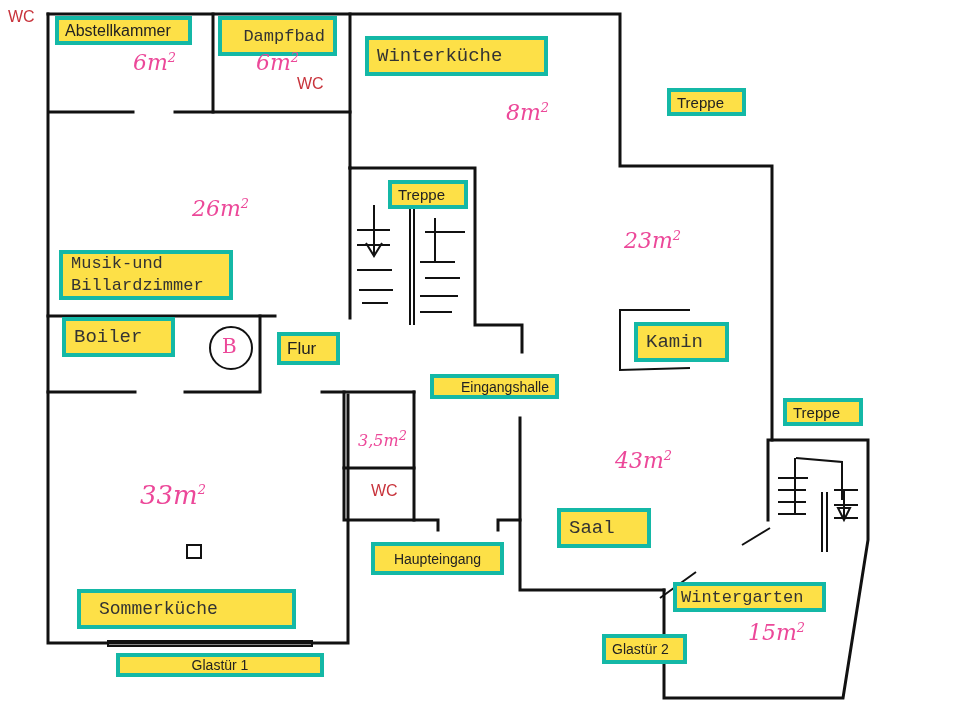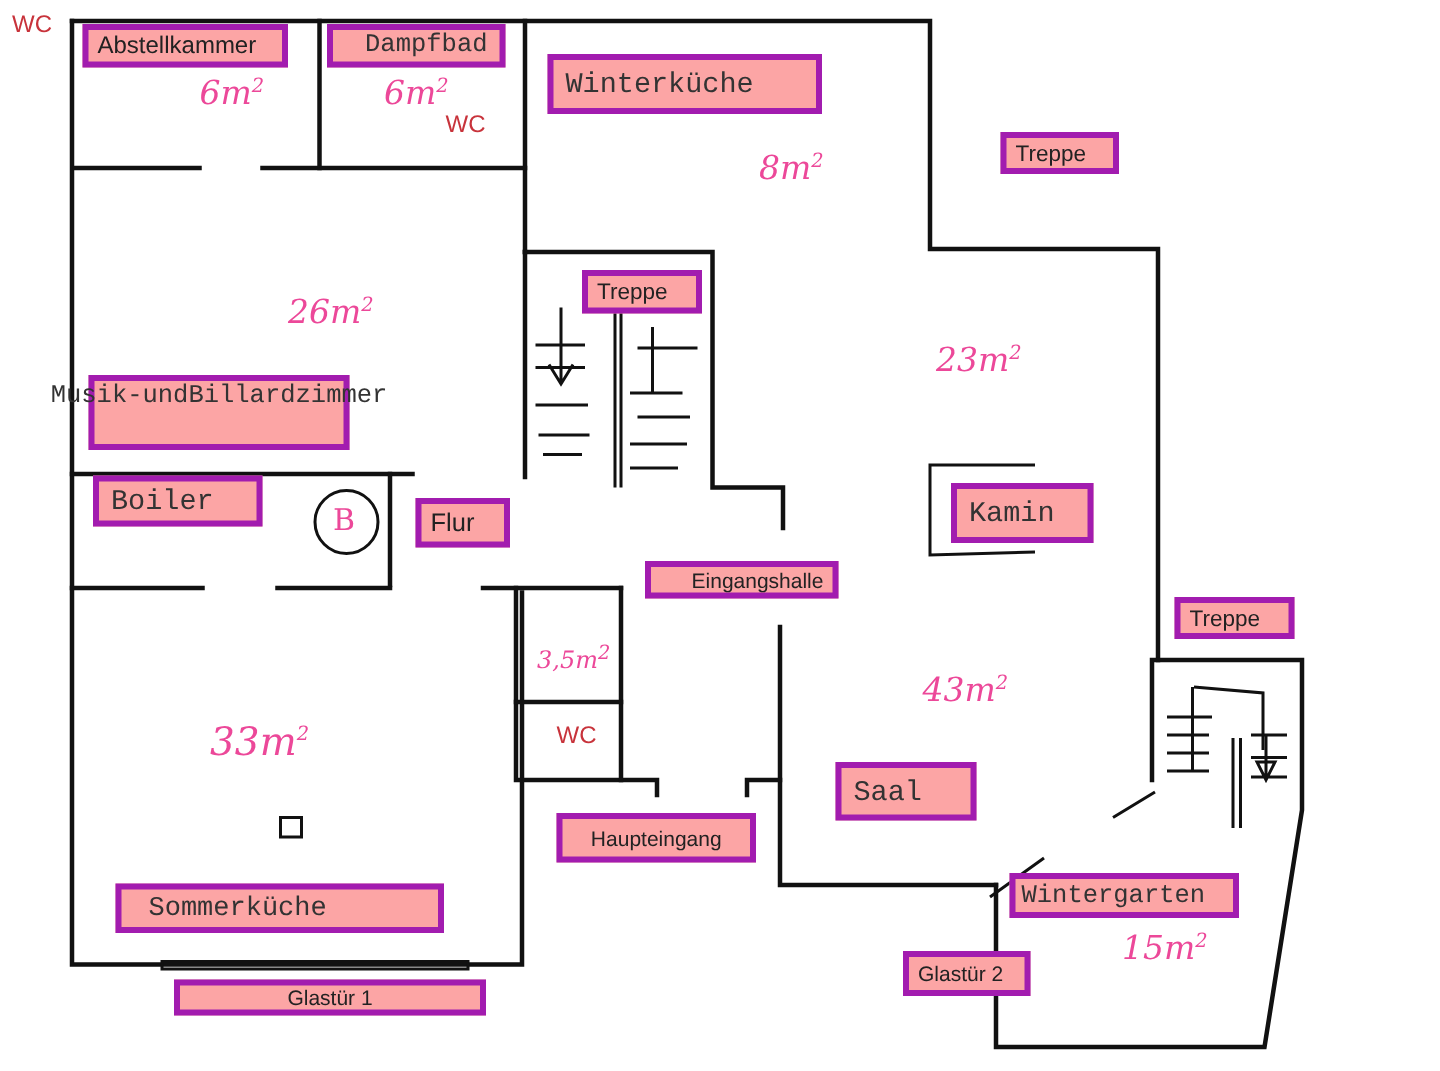--- a/index.html
+++ b/index.html
@@ -1,22 +1,22 @@
 <!DOCTYPE html>
 <html><head>
 <meta charset="utf-8">
 <style>
   html,body{margin:0;padding:0;background:#fff;}
   #stage{position:relative;width:960px;height:714px;overflow:hidden;background:#fff;}
   svg.plan{position:absolute;left:0;top:0;}
   .wall{stroke:#111;stroke-width:3;fill:none;stroke-linecap:square;}
   .thin{stroke:#111;stroke-width:2;fill:none;}
-  .lbl{position:absolute;border:4px solid #a21caf;background:#fca5a5;box-sizing:border-box;display:flex;align-items:center;color:#222;white-space:nowrap;}
+  .lbl{position:absolute;border:4px solid #14b8a6;background:#fde047;box-sizing:border-box;display:flex;align-items:center;color:#222;white-space:nowrap;}
   .sans{font-family:"Liberation Sans",sans-serif;font-size:15px;padding:0 6px;}
-  .mono{font-family:"Liberation Mono",monospace;font-size:19px;padding:0 8px;color:#333;}
+  .mono{font-family:"Liberation Mono",monospace;font-size:19px;padding:16px 8px;color:#333;}
   .red{position:absolute;color:#c8333b;font-family:"Liberation Sans",sans-serif;font-size:16px;}
   .hand{position:absolute;font-family:"DejaVu Serif",serif;font-style:italic;font-size:22px;color:#ec4899;}
   .hand sup{font-size:13px;}
 </style>
 </head>
 <body>
 
 <div id="stage">
   <svg class="plan" width="960" height="714">
 
@@ -79,21 +79,21 @@
     </div>
   <div class="lbl mono" style="left:365px;top:36px;width:183px;height:40px;">
       <span>Winterküche</span>
     </div>
   <div class="lbl sans" style="left:667px;top:88px;width:79px;height:28px;">
       <span>Treppe</span>
     </div>
   <div class="lbl sans" style="left:388px;top:180px;width:80px;height:29px;">
       <span>Treppe</span>
     </div>
-  <div class="lbl mono" style="left:59px;top:250px;width:174px;height:50px;flex-direction:row;align-items:flex-start;justify-content:center;font-size:17px;line-height:22px;">
+  <div class="lbl mono" style="left:59px;top:250px;width:174px;height:50px;flex-direction:column;align-items:flex-start;justify-content:center;font-size:17px;line-height:22px;">
     <span>Musik-und</span>
     <span>Billardzimmer</span>
   </div>
   <div class="lbl mono" style="left:62px;top:317px;width:113px;height:34px;">
       <span>Boiler</span>
     </div>
   <div class="lbl sans" style="left:277px;top:332px;width:63px;height:33px;font-size:17px;">
       <span>Flur</span>
     </div>
   <div class="lbl mono" style="left:634px;top:322px;width:95px;height:40px;">

